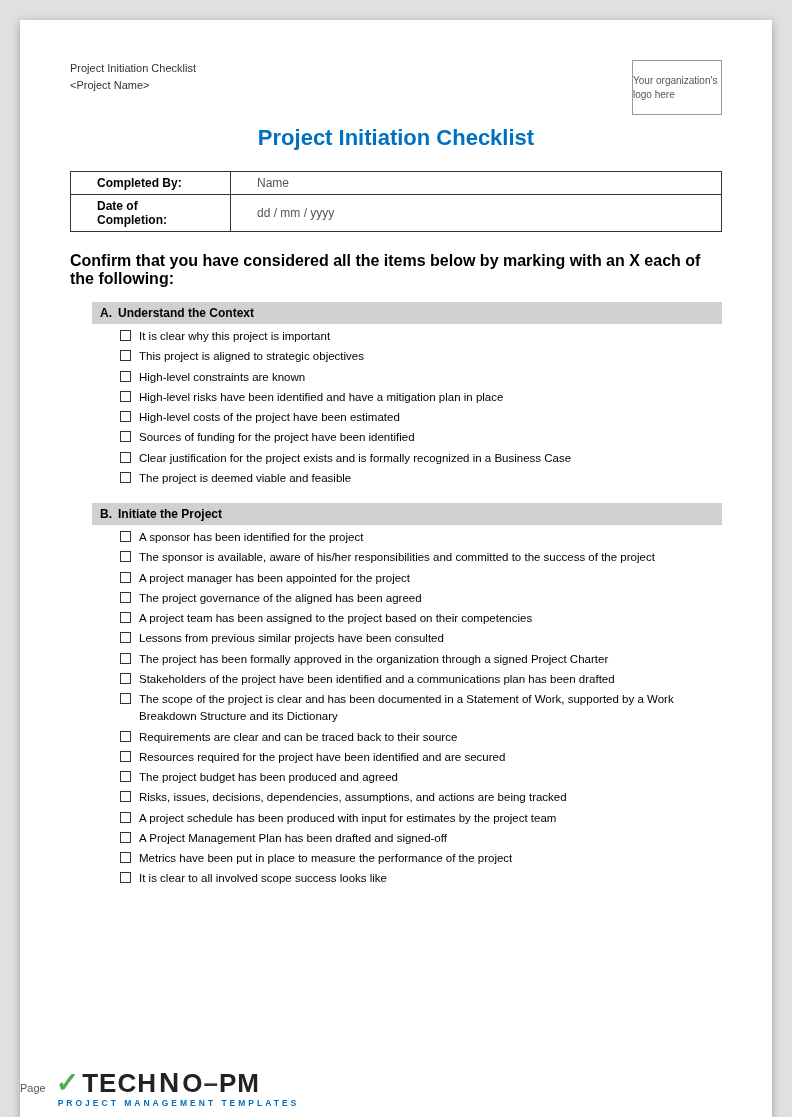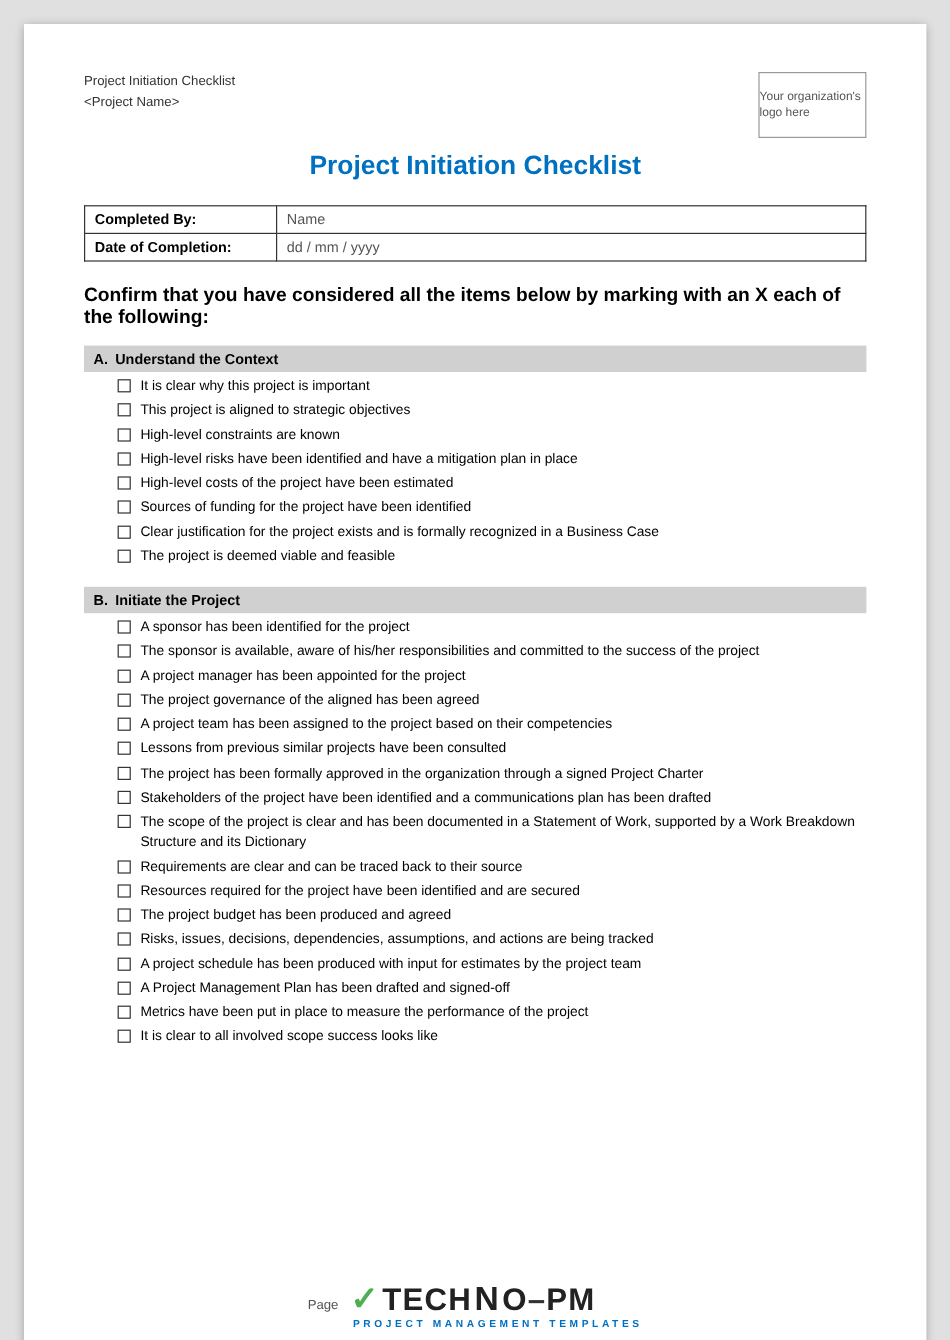--- a/index.html
+++ b/index.html
@@ -48,39 +48,40 @@
       color: #0070c0;
       margin: 10px 0 20px 0;
     }
     .info-table {
       width: 100%;
       border-collapse: collapse;
       margin-bottom: 20px;
     }
     .info-table td {
       border: 1px solid #333;
-      padding: 4px 8px;
+      padding: 4px 26px;
       font-size: 12px;
     }
     .info-table .label-cell {
       font-weight: bold;
       width: 160px;
       background: #fff;
     }
     .info-table .value-cell {
       color: #555;
     }
     .instruction {
       font-size: 16px;
       font-weight: bold;
       margin-bottom: 14px;
       color: #000;
     }
     .section {
       margin-bottom: 16px;
+      margin-left: 22px;
     }
     .section-header {
       background: #d0d0d0;
       font-size: 12px;
       font-weight: bold;
       padding: 4px 8px;
       margin-bottom: 4px;
       color: #000;
     }
     .section-header .section-letter {
@@ -110,21 +111,21 @@
       flex: 1;
       line-height: 1.5;
     }
     .footer {
       position: absolute;
       bottom: 30px;
       left: 0;
       right: 0;
       display: flex;
       align-items: center;
-      justify-content: center;
+      justify-content: flex-start;
       gap: 10px;
     }
     .footer-page {
       font-size: 11px;
       color: #555;
     }
     .techno-logo {
       display: flex;
       flex-direction: column;
       align-items: flex-start;

